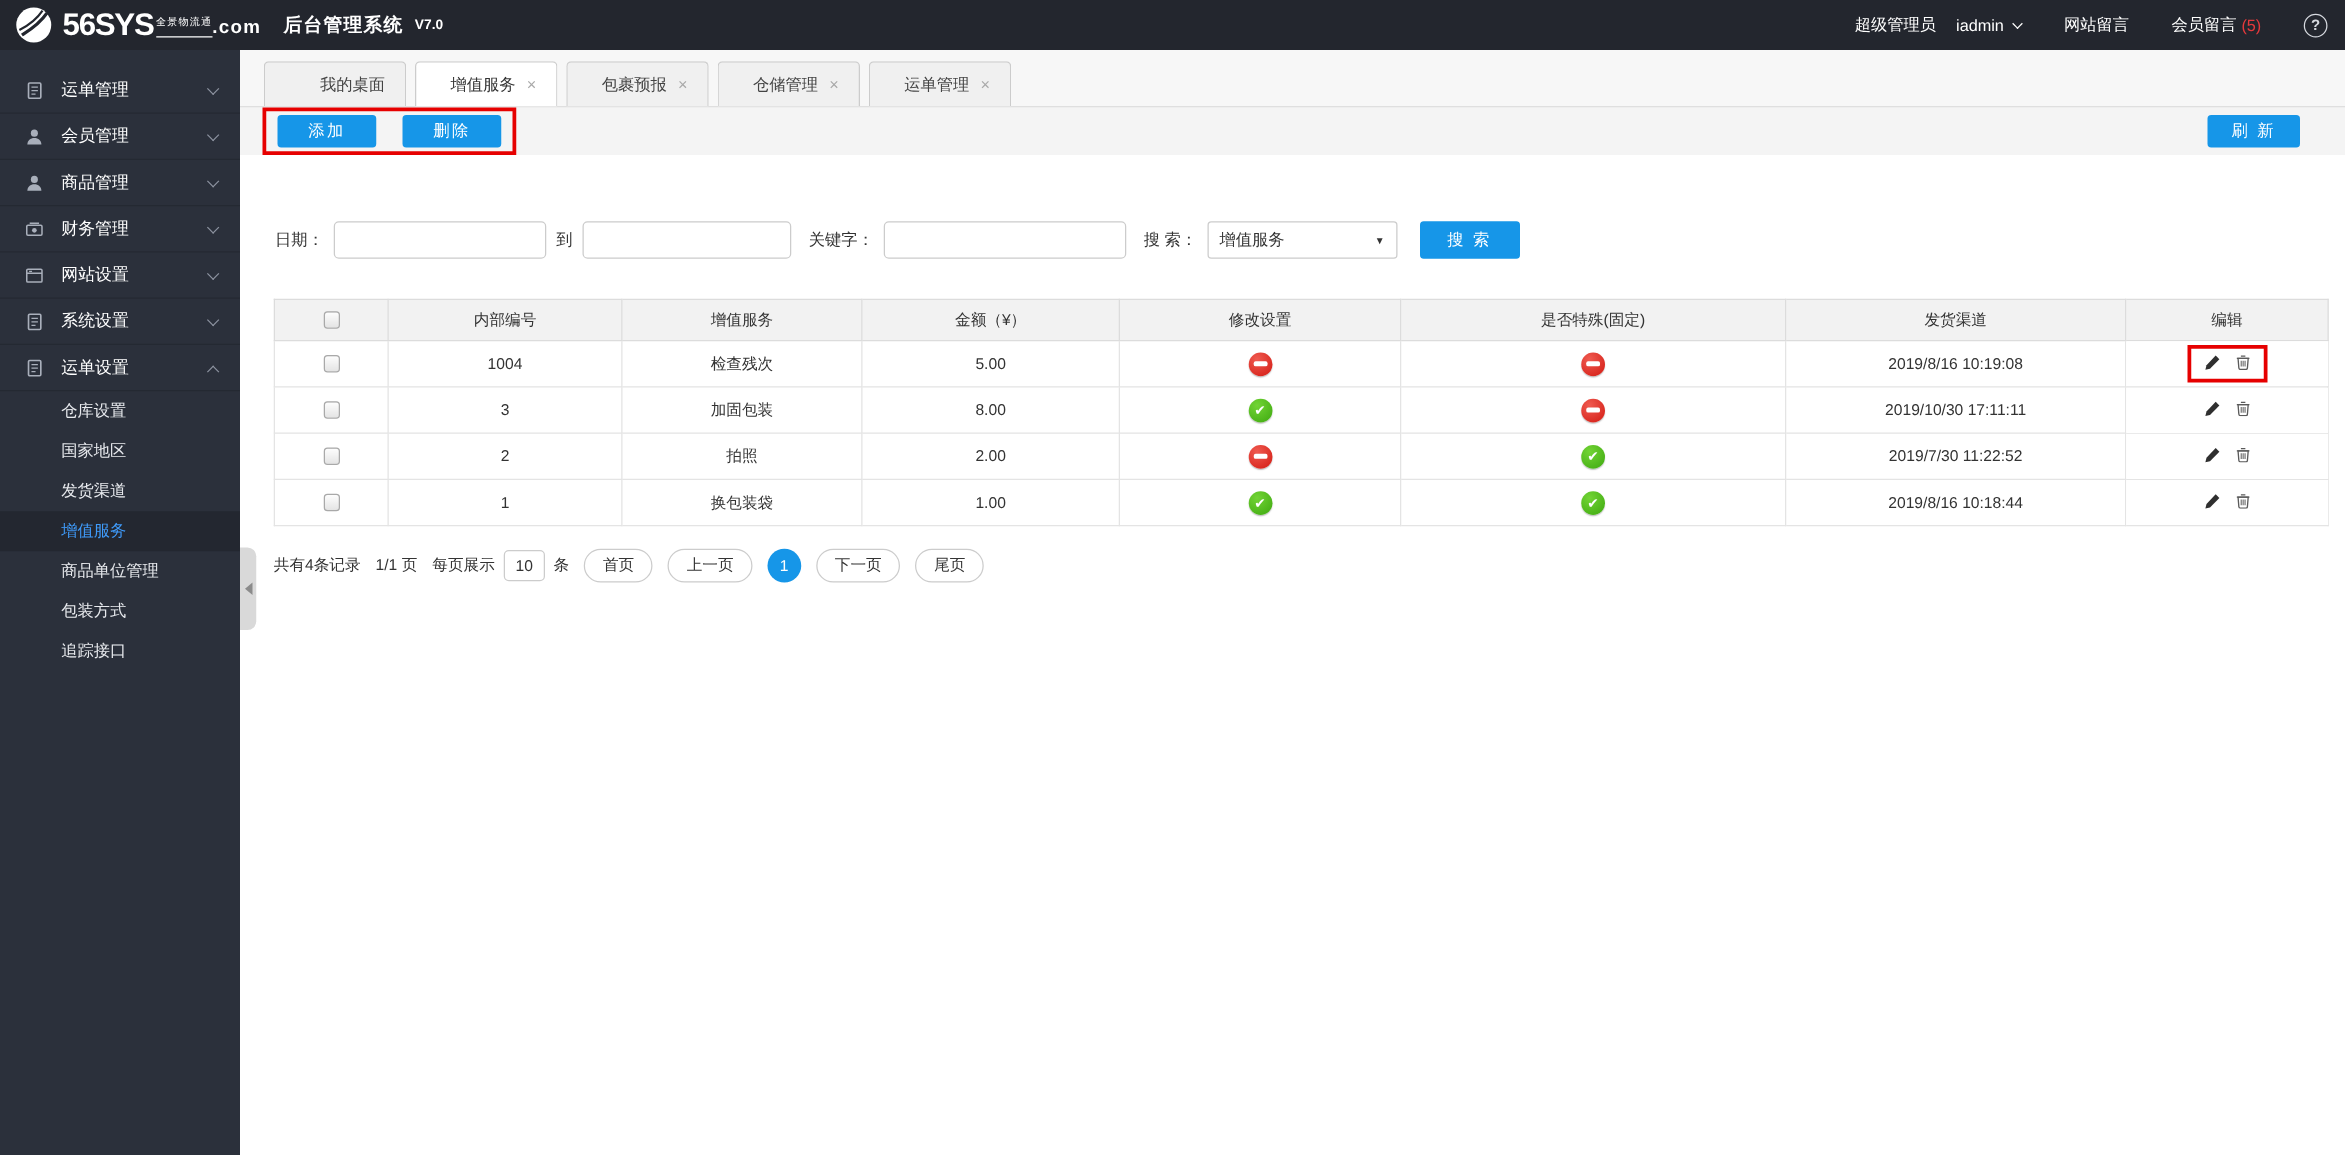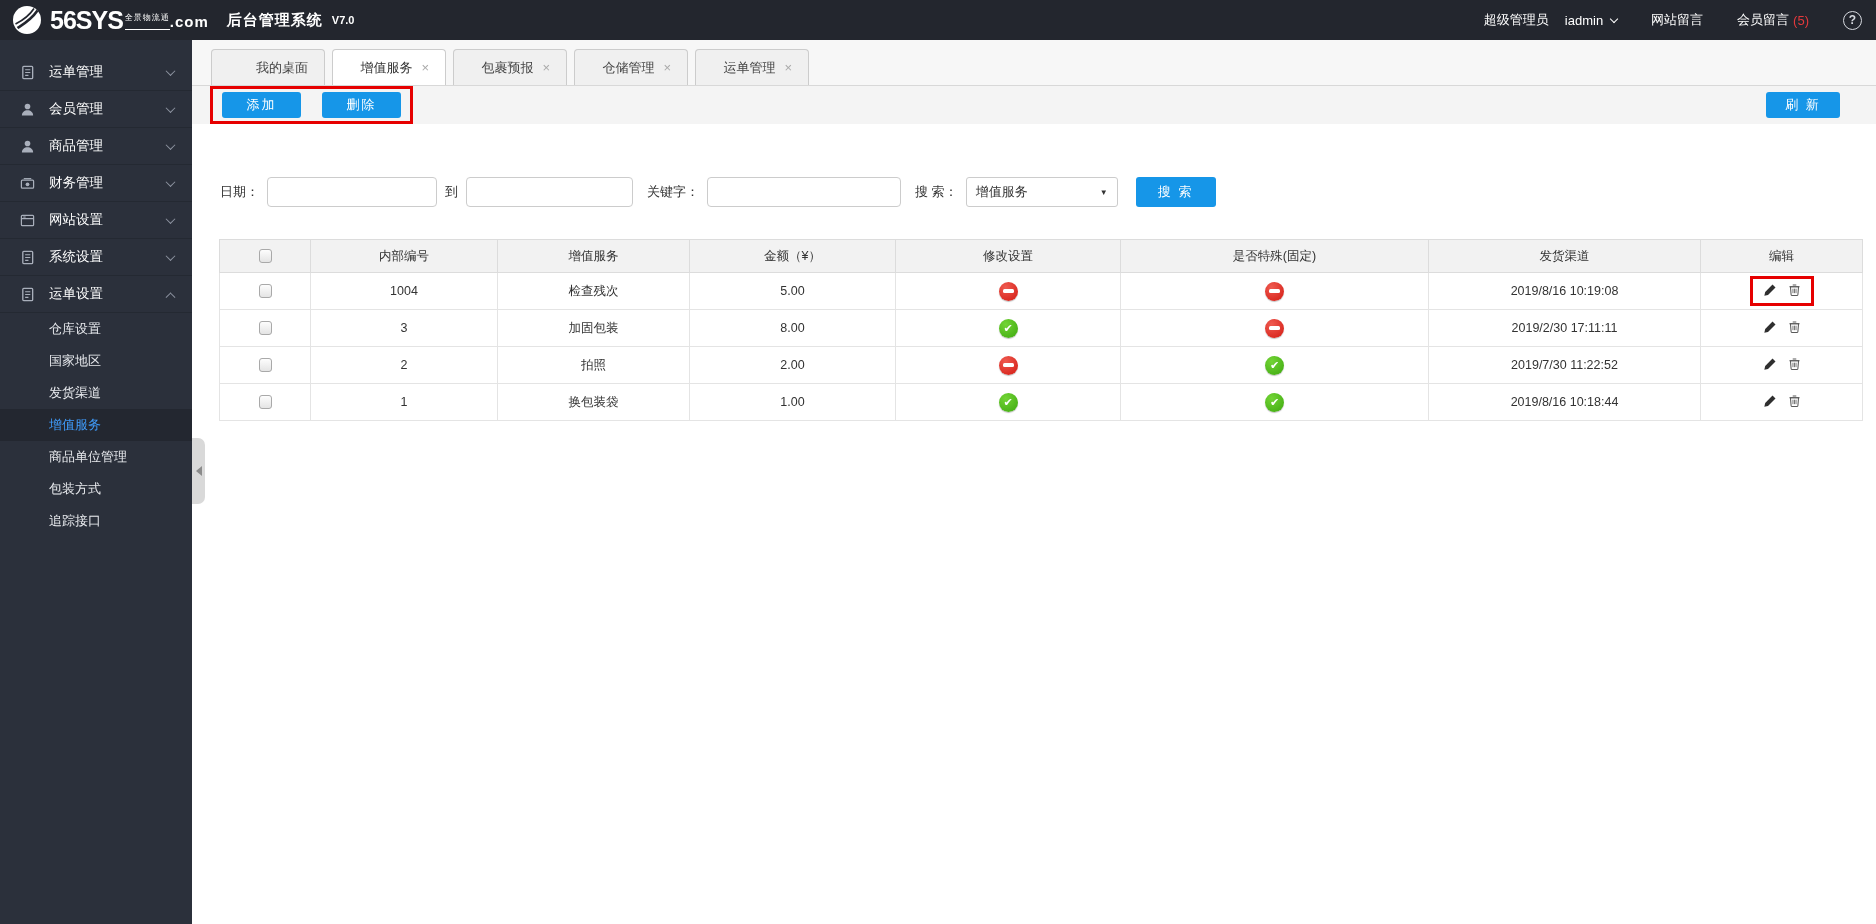--- a/index.html
+++ b/index.html
@@ -329,21 +329,21 @@
           </tr>
           <tr>
             <td><span class="cbx"></span></td>
             <td>3</td>
             <td>加固包装</td>
             <td>8.00</td>
             <td><span class="status on">✔</span></td>
             <td><span class="status off">
                 <i></i>
               </span></td>
-            <td>2019/2/30 17:11:11</td>
+            <td>2019/10/30 17:11:11</td>
             <td class="edit-cell"><span class="edit-icons">
                 <span class="icon-btn">
                   <svg width="14" height="14" viewBox="0 0 16 16">
                     <path d="M10.9 1.6l3.4 3.4-8.6 8.6-4.2 1 1-4.2z" fill="#2f2f2f"></path>
                   </svg>
                 </span>
                 <span class="icon-btn">
                   <svg width="13" height="13" viewBox="0 0 16 16">
                     <path d="M3 4.5h10l-.8 9.6c-.06.74-.68 1.3-1.42 1.3H5.22c-.74 0-1.36-.56-1.42-1.3z" fill="none" stroke="#5a5a5a" stroke-width="1.3"></path>
                     <path d="M1.8 4.5h12.4M5.8 2.4h4.4" stroke="#5a5a5a" stroke-width="1.3"></path>
@@ -397,17 +397,29 @@
                     <path d="M1.8 4.5h12.4M5.8 2.4h4.4" stroke="#5a5a5a" stroke-width="1.3"></path>
                     <path d="M6.1 7v5.5M8 7v5.5M9.9 7v5.5" stroke="#5a5a5a" stroke-width="1"></path>
                   </svg>
                 </span>
               </span></td>
           </tr>
         </tbody>
     </table>
   </div>
 
+  <div class="pagination">
+    <span class="pg-text">共有4条记录</span>
+    <span class="pg-text">1/1 页</span>
+    <span>每页展示</span>
+    <span class="pg-size">10</span>
+    <span>条</span>
+    <span class="pg-btn">首页</span>
+    <span class="pg-btn">上一页</span>
+    <span class="pg-current">1</span>
+    <span class="pg-btn">下一页</span>
+    <span class="pg-btn">尾页</span>
+  </div>
 
   <div class="collapse-handle">
       <i></i>
     </div>
 </div>
 
 </body></html>

